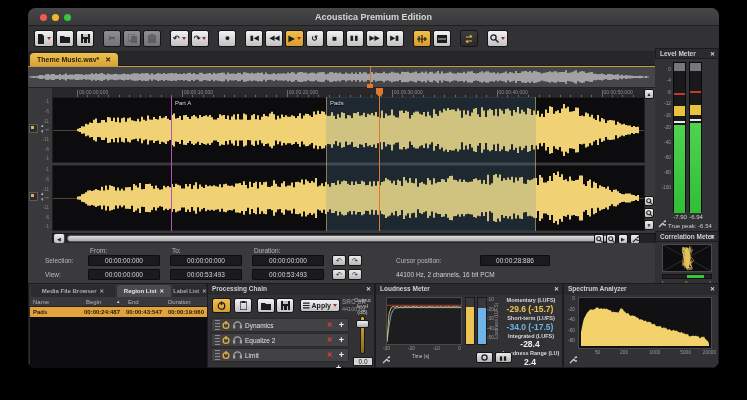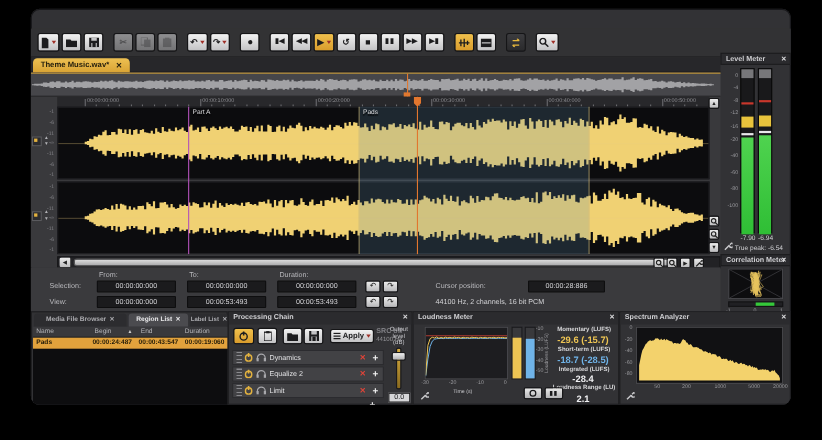--- a/index.html
+++ b/index.html
@@ -106,20 +106,26 @@
   .vfill{position:absolute;left:0;bottom:0;width:100%}
   .smallbtn{position:absolute;width:17px;height:11px;border:1px solid #151517;border-radius:2px;
     background:linear-gradient(#e8e8e8,#b4b4b6);color:#1a1a1c;font-size:6px;display:flex;align-items:center;justify-content:center;font-weight:bold}
   .wrench{position:absolute}
 </style>
 </head>
 <body>
 
 <div id="win">
 
+  <div id="titlebar">
+    <div class="tl" style="left:12px;background:#f5594e"></div>
+    <div class="tl" style="left:24px;background:#f6b42e"></div>
+    <div class="tl" style="left:36px;background:#3bc33f"></div>
+    <div id="win-title">Acoustica Premium Edition</div>
+  </div>
 
   <div id="toolbar">
     <div class="btn">
       <svg class="ico" width="8" height="10" viewBox="0 0 8 10">
           <path d="M1 0h4l2 2v8H1z" fill="#1c1c1e"></path>
         </svg>
         <span class="dd"></span>
       </div>
     <div class="btn">
       <svg class="ico" width="10" height="8" viewBox="0 0 10 8">
@@ -596,25 +602,25 @@
       </div>
     <div class="vbar" style="left:101px;top:13px;height:48px">
       <div class="vfill" style="height:36px;background:#6fb3e8"></div>
       </div>
     <div id="loud-axis"></div>
     <div class="abs" style="left:118px;top:13px;height:48px;width:8px;font-size:4.6px;color:#9a9a9e;writing-mode:vertical-rl;transform:rotate(180deg);text-align:center">Loudness (LUFS)</div>
 
     <div class="llab" style="left:126px;top:13px;width:58px">Momentary (LUFS)</div>
     <div class="lval" style="left:122px;top:20px;width:64px;color:#edc453">-29.6 (-15.7)</div>
     <div class="llab" style="left:126px;top:31px;width:58px">Short-term (LUFS)</div>
-    <div class="lval" style="left:122px;top:38px;width:64px;color:#6fb3e8">-18.7 (-28.5)</div>
+    <div class="lval" style="left:122px;top:38px;width:64px;color:#6fb3e8">-34.0 (-17.5)</div>
     <div class="llab" style="left:126px;top:49px;width:58px">Integrated (LUFS)</div>
     <div class="lval" style="left:122px;top:55px;width:64px">-28.4</div>
     <div class="llab" style="left:126px;top:66px;width:58px">Loudness Range (LU)</div>
-    <div class="lval" style="left:122px;top:73px;width:64px">2.1</div>
+    <div class="lval" style="left:122px;top:73px;width:64px">2.4</div>
     <div class="smallbtn" style="left:100px;top:68px">
       <svg width="7" height="7" viewBox="0 0 8 8">
           <circle cx="4" cy="4" r="3" fill="none" stroke="#1a1a1c" stroke-width="1.4"></circle>
         </svg>
       </div>
 
     <div class="smallbtn" style="left:119px;top:68px">
         <span style="letter-spacing:1px;font-size:5.5px">▮▮</span>
       </div>
     <svg class="wrench" style="left:6px;top:72px" width="8" height="8" viewBox="0 0 8 8">

